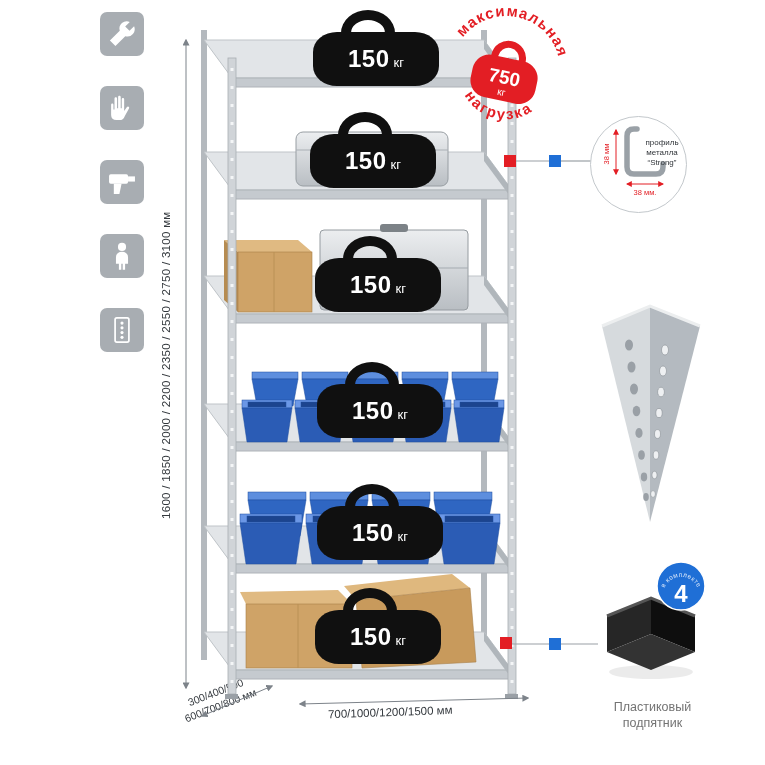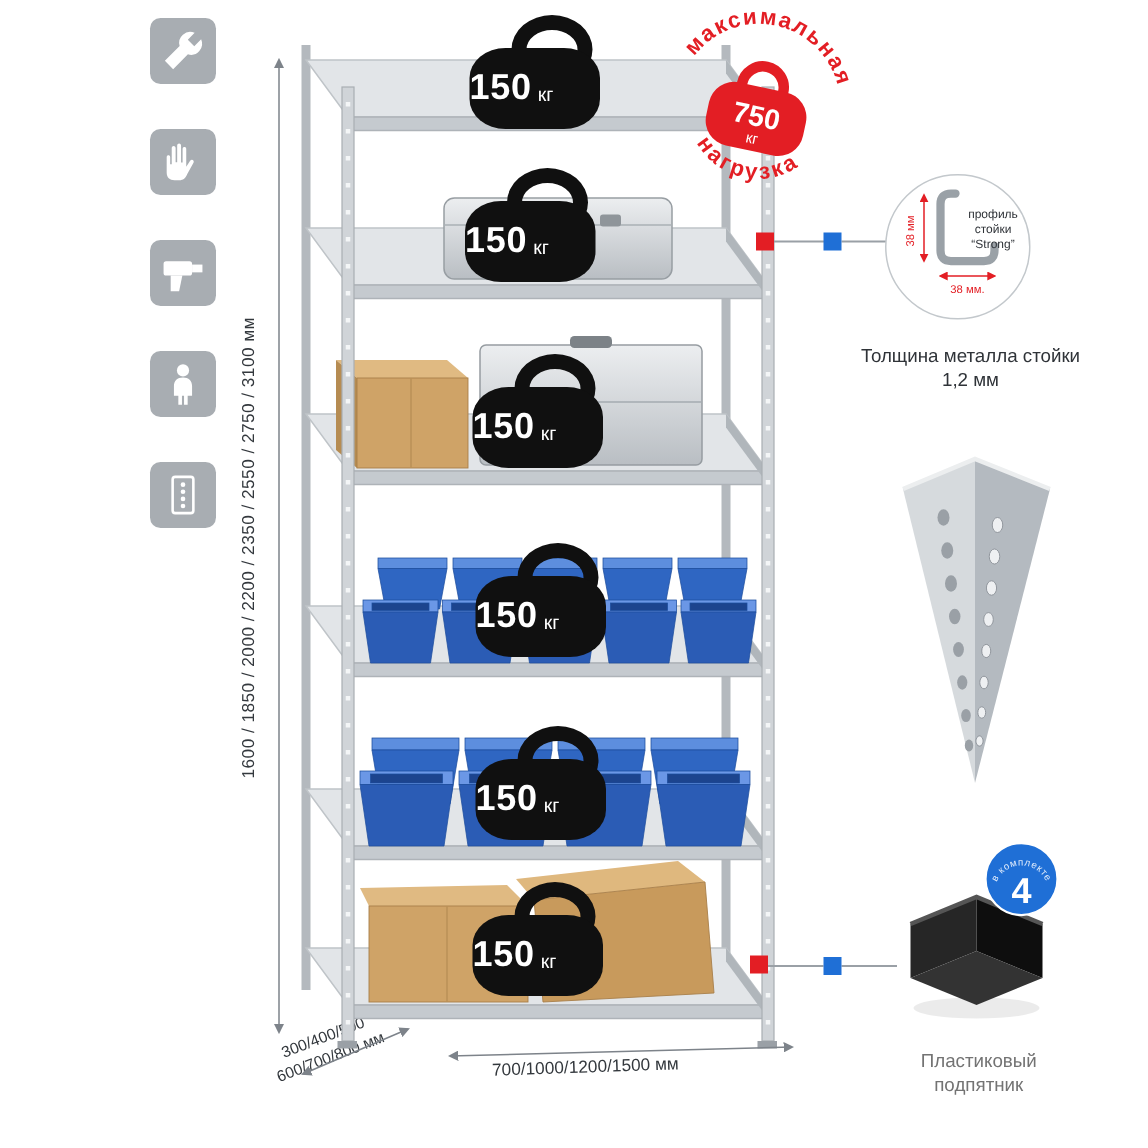--- a/index.html
+++ b/index.html
@@ -10,22 +10,22 @@
   .side-icons{position:absolute;left:100px;top:12px;display:flex;flex-direction:column;gap:30px;}
   .icon-box{width:44px;height:44px;background:#a8adb2;border-radius:7px;
             display:flex;align-items:center;justify-content:center;}
   .icon-box svg{width:38px;height:38px;}
 
   
   .kb{position:absolute;width:110px;height:76px;z-index:5;}
   .kb-handle{position:absolute;left:50%;top:0;transform:translateX(-50%);
              width:54px;height:46px;border:10px solid #101010;border-radius:50%;
              box-sizing:border-box;}
-  .kb-body{position:absolute;left:0;top:22px;width:87px;height:54px;background:#101010;
-           border-radius:24px/20px;display:flex;align-items:center;justify-content:flex-start;
+  .kb-body{position:absolute;left:0;top:22px;width:126px;height:54px;background:#101010;
+           border-radius:24px/20px;display:flex;align-items:center;justify-content:center;
            gap:4px;color:#fff;}
   .kb-body b{font-size:24px;font-weight:700;letter-spacing:.5px;}
   .kb-body i{font-style:normal;font-size:13px;margin-top:7px;}
 
   
   .stamp{position:absolute;left:436px;top:0;width:140px;height:140px;z-index:6;}
 
   
   .profile-circle{position:absolute;left:590px;top:116px;width:95px;height:95px;
                   border:1.5px solid #c3c8cc;border-radius:50%;background:#fff;z-index:4;}
@@ -358,23 +358,22 @@
         <marker id="arrR" viewBox="0 0 10 10" refX="8" refY="5" markerWidth="6" markerHeight="6" orient="auto-start-reverse">
           <path d="M0 0 L10 5 L0 10 z" fill="#e31e24"></path>
         </marker>
       </defs>
       <path d="M47 13 L44 13 Q37 13 37 20 L37 51 Q37 58 44 58 L66 58 Q73 58 73 51 L73 48" fill="none" stroke="#9aa1a7" stroke-width="5.5" stroke-linecap="round"></path>
       <line x1="26" y1="14" x2="26" y2="58" stroke="#e31e24" stroke-width="1" marker-start="url(#arrR)" marker-end="url(#arrR)"></line>
       <text transform="rotate(-90 19 38)" x="19" y="38" font-size="7.5" fill="#e31e24" text-anchor="middle">38 мм</text>
       <line x1="37" y1="68" x2="73" y2="68" stroke="#e31e24" stroke-width="1" marker-start="url(#arrR)" marker-end="url(#arrR)"></line>
       <text x="55" y="79" font-size="7.5" fill="#e31e24" text-anchor="middle">38 мм.</text>
     </svg>
-    <div class="profile-label">профиль стойки “Strong”</div>
-  </div>
-  <div class="profile-caption">Толщина металла стойки 1,2 мм</div>
+    <div class="profile-label">профиль металла “Strong”</div>
+  </div>
 
   <div class="post-detail">
     <svg width="130" height="228" viewBox="0 0 130 228">
       <polygon points="62,6 14,26 62,222" fill="#d6dadd"></polygon>
       <polygon points="62,6 112,26 62,222" fill="#b4bac0"></polygon>
       <polyline points="14,26 62,6 112,26" fill="none" stroke="#eceeef" stroke-width="3"></polyline>
       <g fill="#9aa0a6">
         <ellipse cx="41" cy="45" rx="4" ry="5.5"></ellipse>
           <ellipse cx="43.5" cy="67" rx="4" ry="5.5"></ellipse>
         <ellipse cx="46" cy="89" rx="4" ry="5.5"></ellipse>

